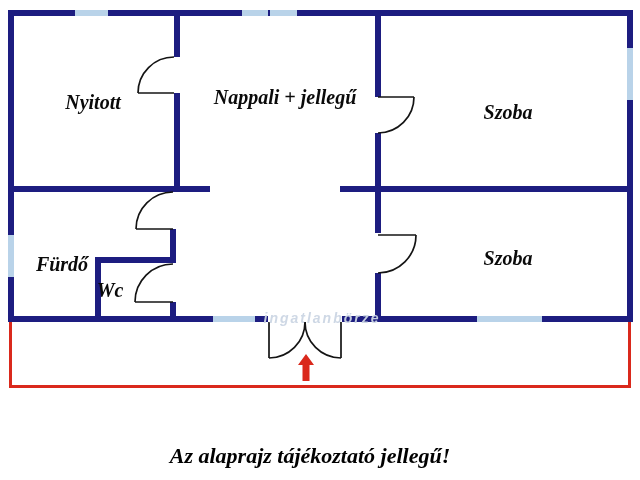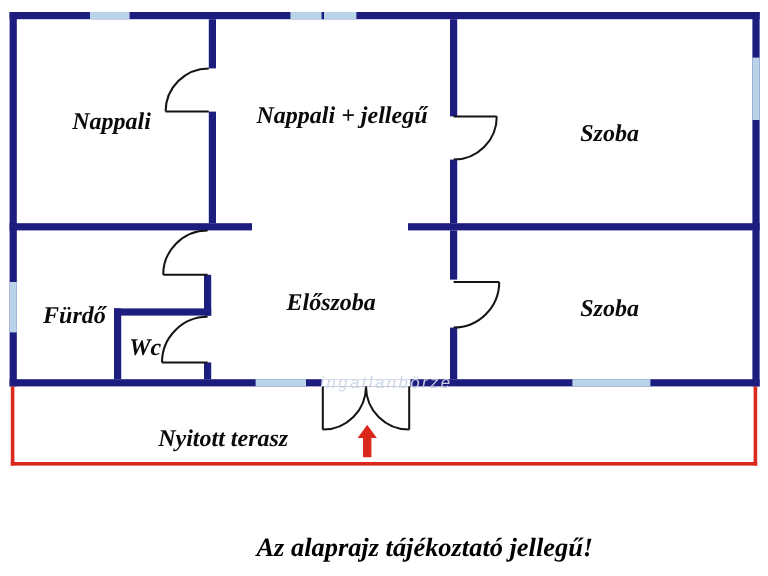--- a/index.html
+++ b/index.html
@@ -20,27 +20,27 @@
   }
   svg.overlay{position:absolute;left:0;top:0;z-index:3;}
   .lbl{
     position:absolute;transform:translate(-50%,-50%);
     font-weight:bold;font-style:italic;color:#0a0a0a;font-size:20px;
     white-space:nowrap;z-index:4;
   }
   .caption{
     position:absolute;transform:translate(-50%,-50%);
     font-weight:bold;font-style:italic;color:#000;font-size:22px;
-    white-space:nowrap;z-index:4;margin-left:44px;
+    white-space:nowrap;z-index:4;
   }
   #watermark{
     position:absolute;left:322px;top:318px;transform:translate(-50%,-50%);
     font-family:"Liberation Sans","DejaVu Sans",sans-serif;
     font-style:italic;font-size:14px;letter-spacing:2px;
-    color:var(--watermark,#ccd6e4);opacity:.95;white-space:nowrap;z-index:5;
+    color:var(--watermark,#ccd6e4);opacity:.95;white-space:nowrap;z-index:5;font-weight:bold;
   }
 </style>
 </head>
 <body>
 
 <div id="stage">
 
   <div class="wall" style="left:8px;top:10px;width:625px;height:6px"></div>
   <div class="wall" style="left:8px;top:10px;width:6px;height:312px"></div>
   <div class="wall" style="left:627px;top:10px;width:6px;height:312px"></div>
@@ -91,26 +91,24 @@
 
       <path d="M 269,322 V 358"></path>
       <path d="M 269,358 A 36 36 0 0 0 305,322"></path>
       <path d="M 341,322 V 358"></path>
       <path d="M 341,358 A 36 36 0 0 1 305,322"></path>
     </g>
 
     <path d="M 306,354 L 314,365 L 309.5,365 L 309.5,381 L 302.5,381 L 302.5,365 L 298,365 Z" fill="#da291c" stroke="none"></path>
   </svg>
 
-  <div class="lbl" style="left:93px;top:102px">Nappali</div>
+  <div class="lbl" style="left:93px;top:102px">Nyitott</div>
   <div class="lbl" style="left:285px;top:97px">Nappali + jellegű</div>
   <div class="lbl" style="left:508px;top:112px">Szoba</div>
   <div class="lbl" style="left:62px;top:264px">Fürdő</div>
-  <div class="lbl" style="left:121px;top:290px">Wc</div>
-  <div class="lbl" style="left:276px;top:253px">Előszoba</div>
+  <div class="lbl" style="left:110px;top:290px">Wc</div>
   <div class="lbl" style="left:508px;top:258px">Szoba</div>
-  <div class="lbl" style="left:186px;top:366px">Nyitott terasz</div>
 
   <div id="watermark">ingatlanbörze</div>
 
   <div class="caption" style="left:310px;top:456px">Az alaprajz tájékoztató jellegű!</div>
 
 </div>
 
 </body></html>

